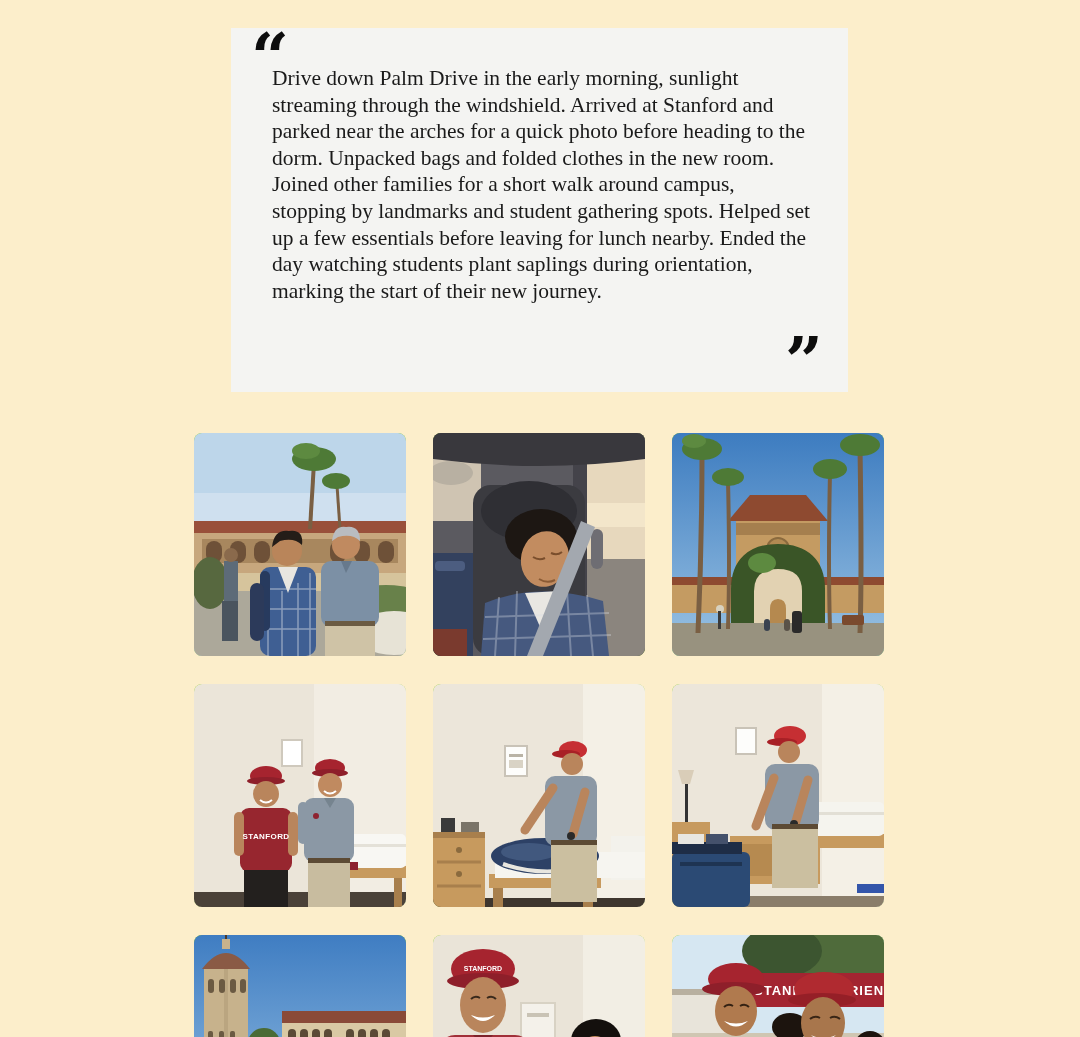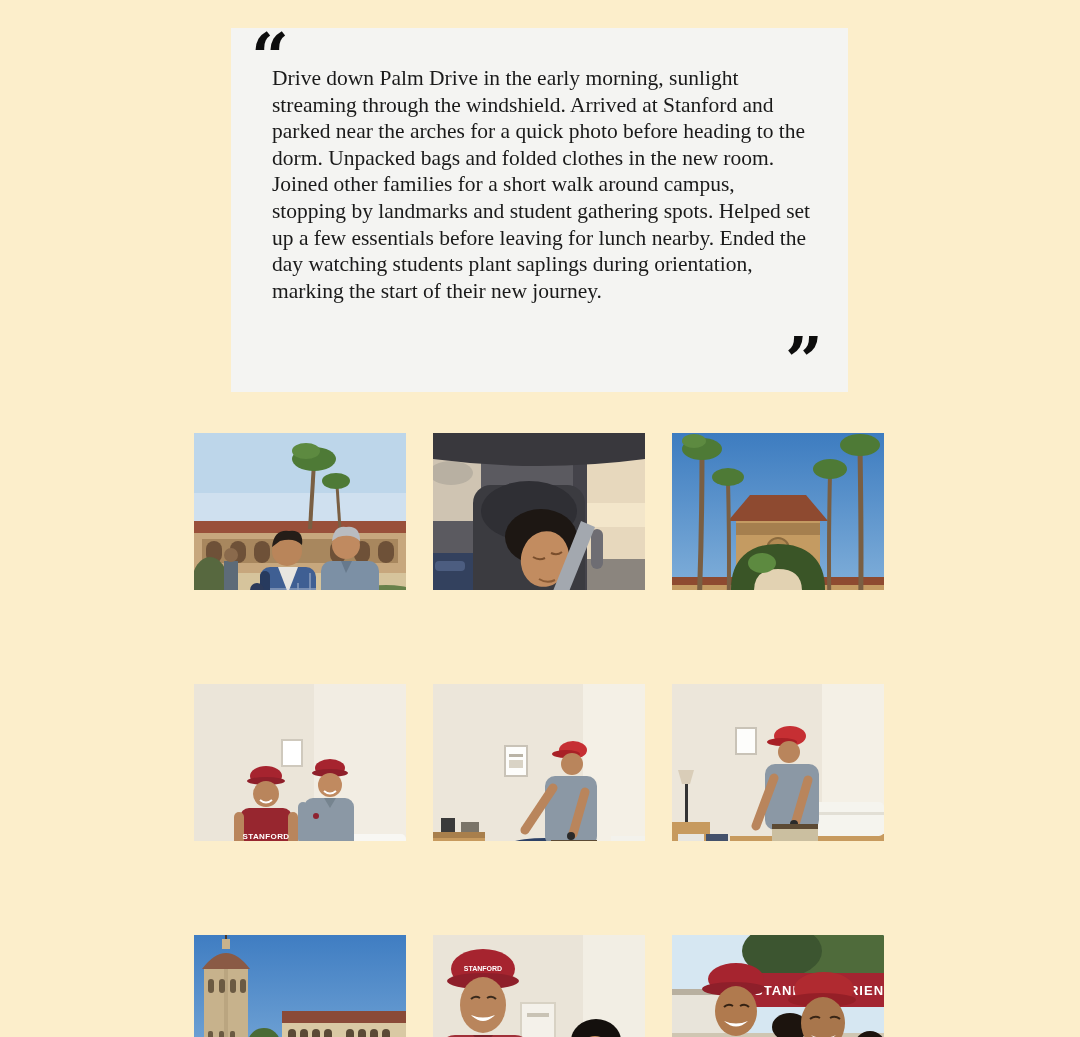--- a/index.html
+++ b/index.html
@@ -33,21 +33,21 @@
     font-size:21.5px;line-height:26.6px;
     color:#1a1a1a;
   }
   .photo-grid{
     position:absolute;left:194px;top:433px;
     display:grid;
     grid-template-columns:repeat(3,212px);
     grid-auto-rows:223px;
     gap:28px 27px;
   }
-  .photo{margin:0;width:212px;height:157px;overflow:hidden;background:#84cc16;}
+  .photo{margin:0;width:212px;height:223px;overflow:hidden;background:#84cc16;border-radius:8px;}
   .photo svg{display:block;width:212px;height:223px;}
   .svg-label{font-family:"Liberation Sans", sans-serif;font-weight:bold;fill:#ffffff;}
 </style>
 </head>
 <body style="background: rgb(252, 238, 203);">
 
 <div>
 
   <section class="quote-card" style="background: rgb(244, 244, 242);">
     <span class="open-quote">“</span>

